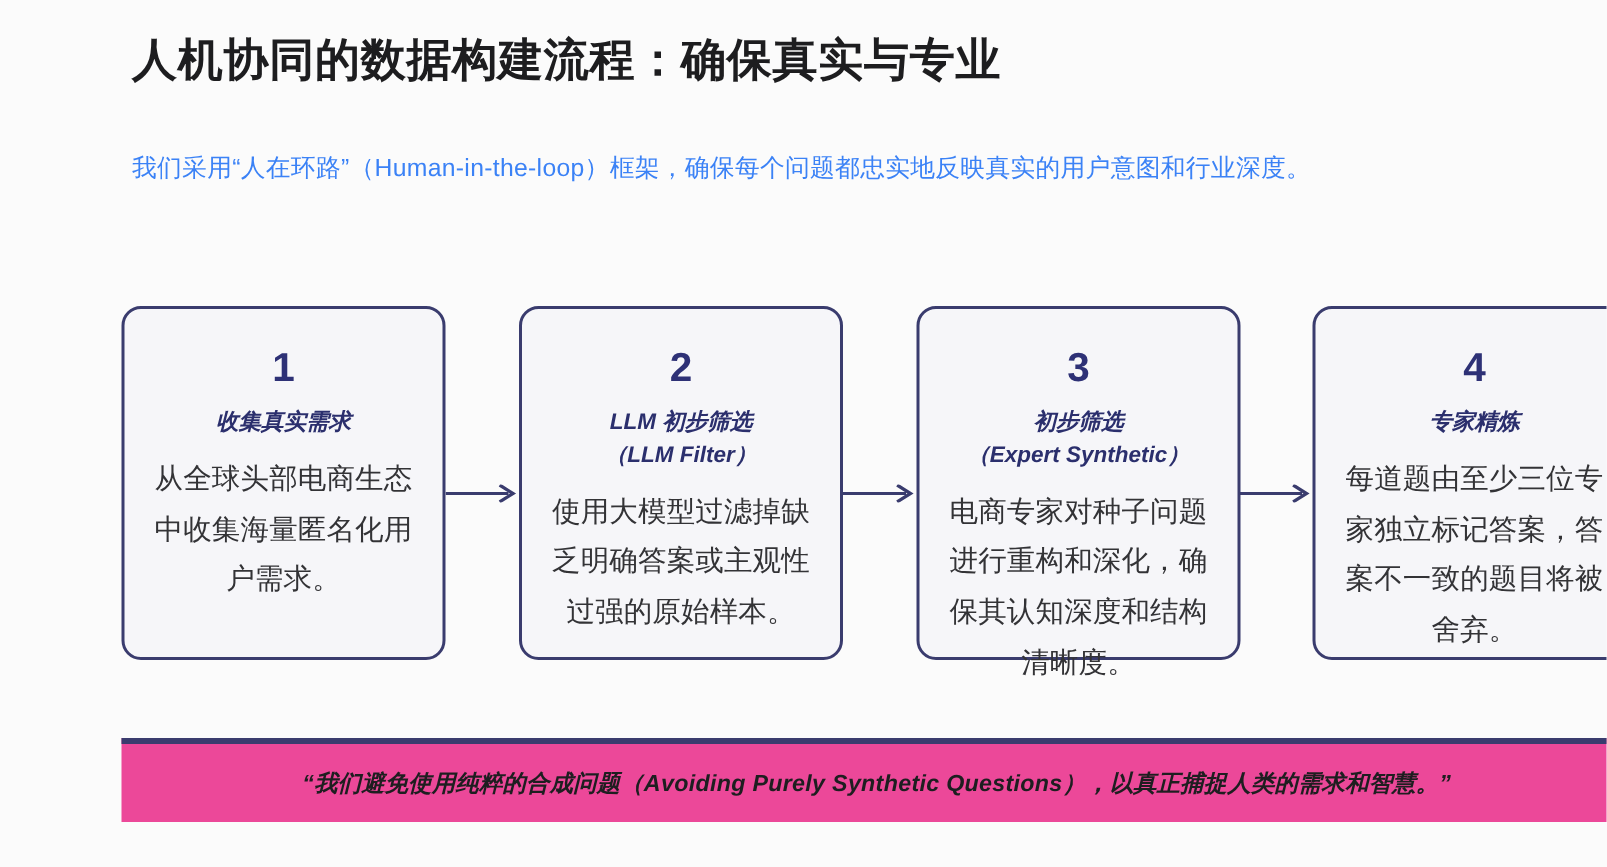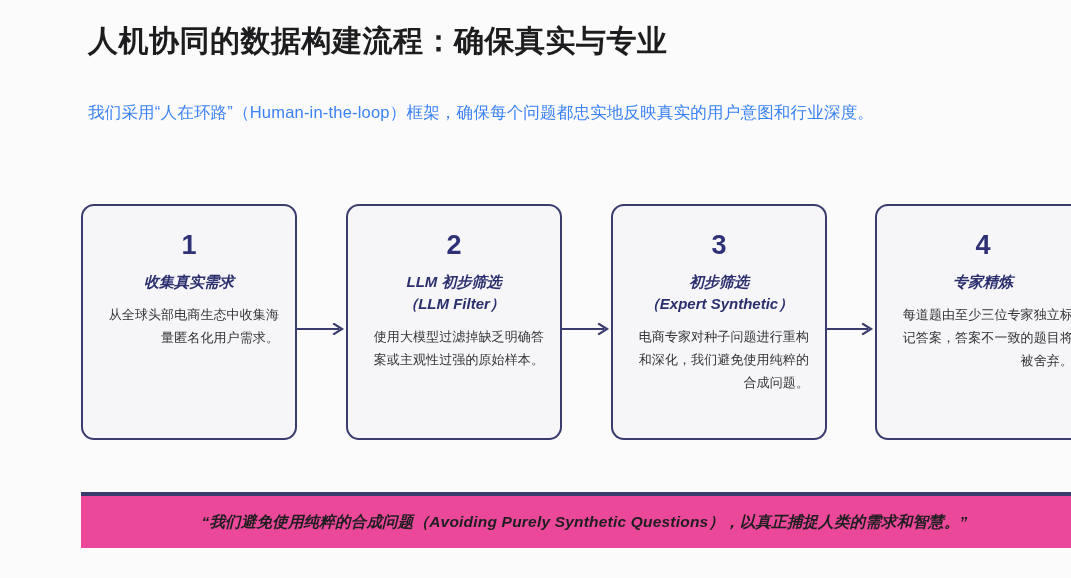--- a/index.html
+++ b/index.html
@@ -87,24 +87,24 @@
     font-size: 15px;
     font-weight: bold;
     color: #2b2f6d;
     line-height: 1.45;
     margin-bottom: 10px;
     font-style: italic;
   }
   .step-heading .en { display: block; }
 
   .step-desc {
-    font-size: 13px;
+    font-size: 19px;
     color: #333336;
     line-height: 1.78;
-    text-align: right;
+    text-align: center;
     letter-spacing: 0.1px;
   }
 
   
   .arrow {
     position: absolute;
     top: 119px;
     width: 49px;
     height: 12px;
   }
@@ -177,21 +177,21 @@
         <polyline points="37,1 45,6 37,11" fill="none" stroke="#3a3c6e" stroke-width="2.2" stroke-linecap="square"></polyline>
       </svg>
     </div>
 
     <div class="step-card c3">
       <div class="step-number">3</div>
       <div class="step-heading">
         <span>初步筛选</span>
         <span class="en">（Expert Synthetic）</span>
       </div>
-      <div class="step-desc">电商专家对种子问题进行重构和深化，我们避免使用纯粹的合成问题。</div>
+      <div class="step-desc">电商专家对种子问题进行重构和深化，确保其认知深度和结构清晰度。</div>
     </div>
 
     <div class="arrow a3">
       <svg width="49" height="12" viewBox="0 0 49 12" aria-hidden="true">
         <line x1="0" y1="6" x2="42" y2="6" stroke="#3a3c6e" stroke-width="2"></line>
         <polyline points="37,1 45,6 37,11" fill="none" stroke="#3a3c6e" stroke-width="2.2" stroke-linecap="square"></polyline>
       </svg>
     </div>
 
     <div class="step-card c4">

